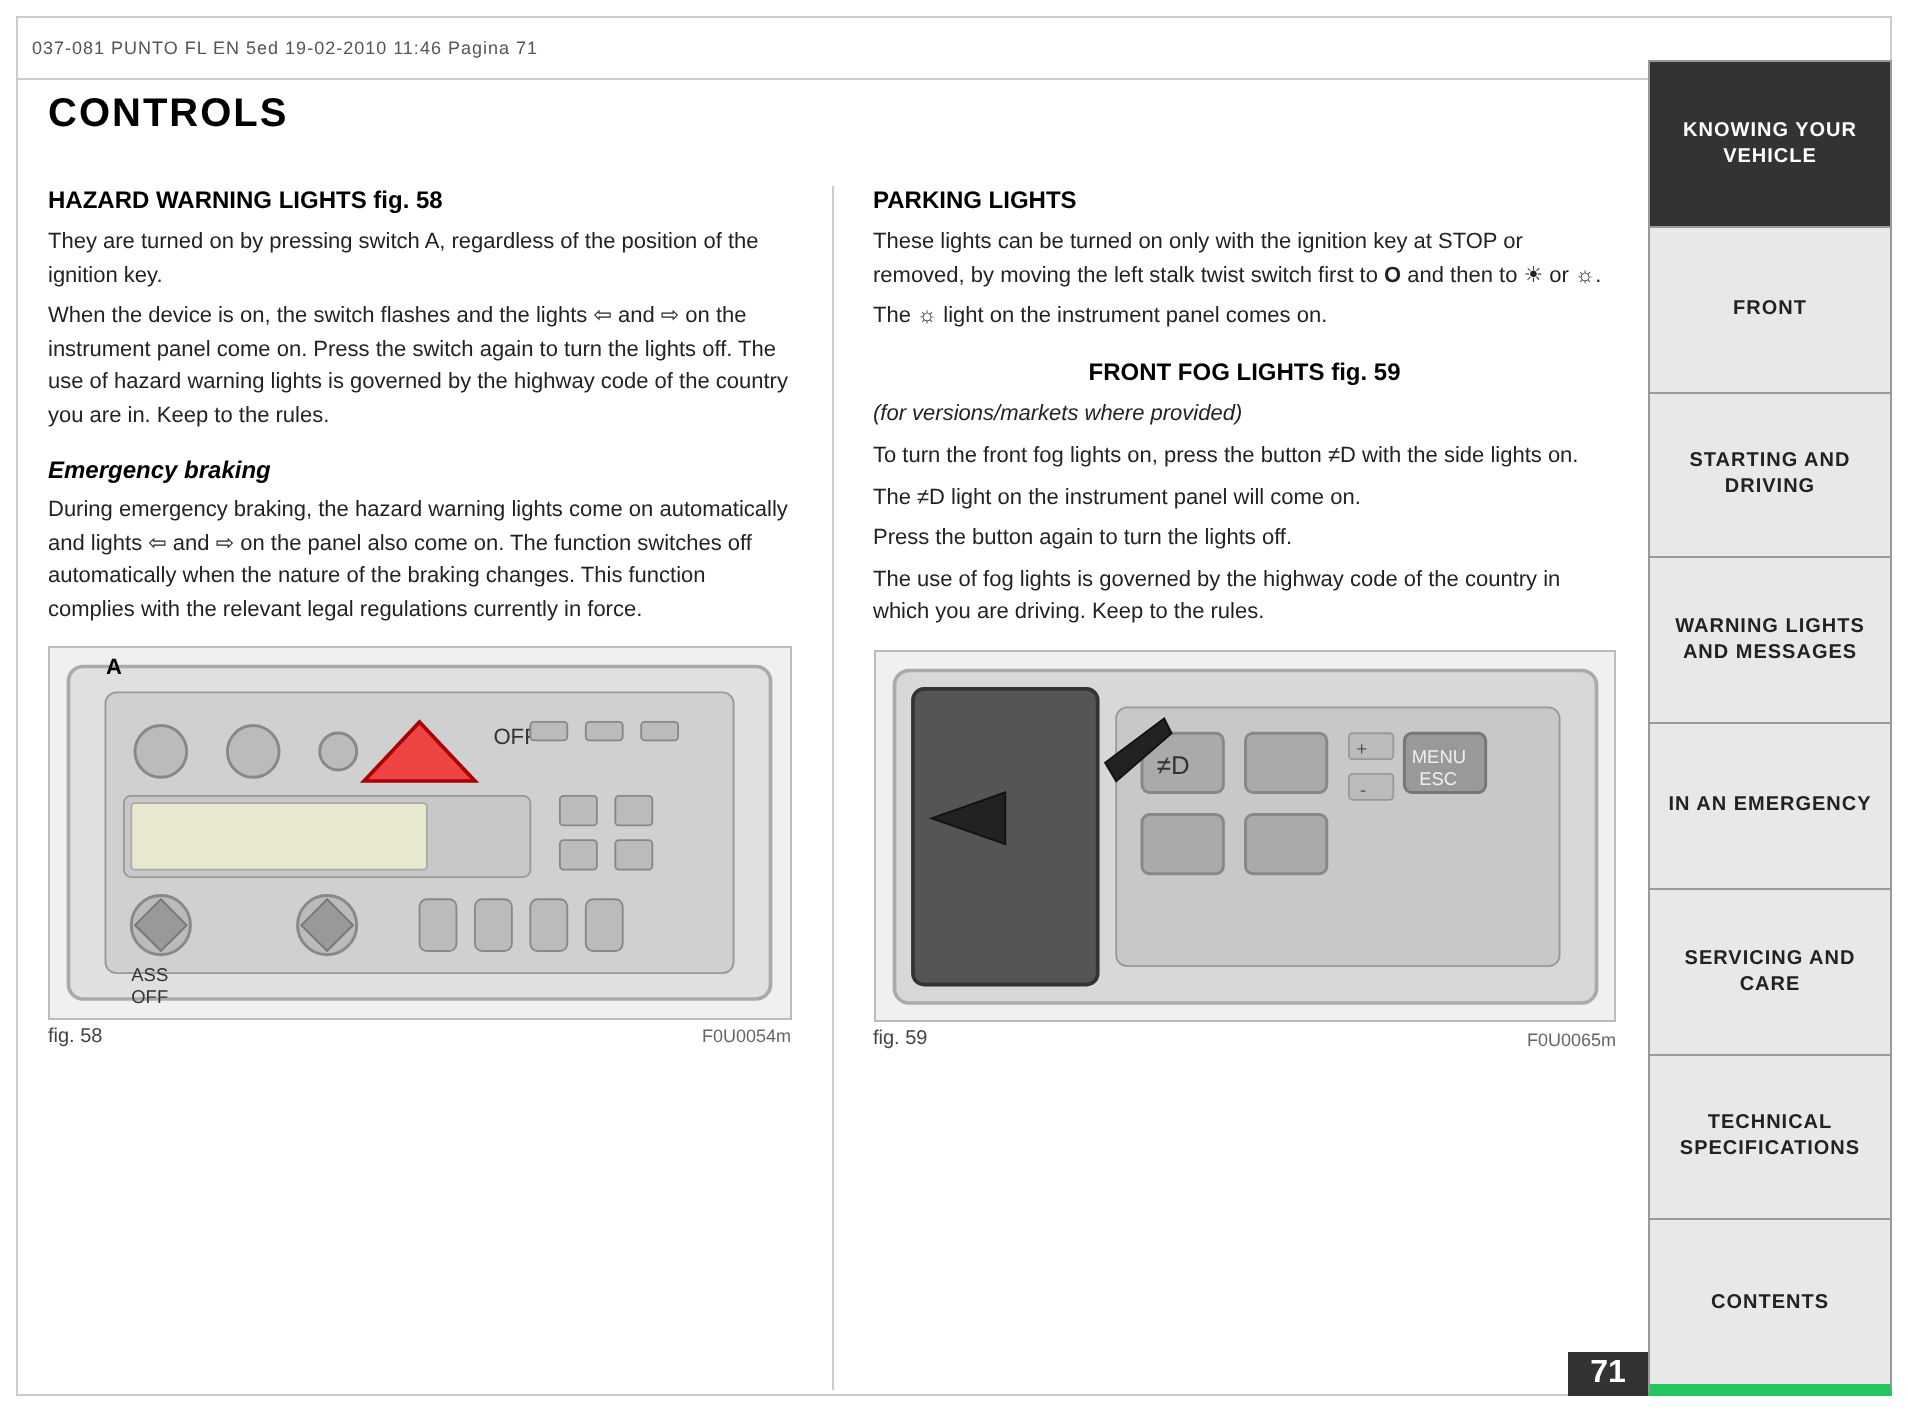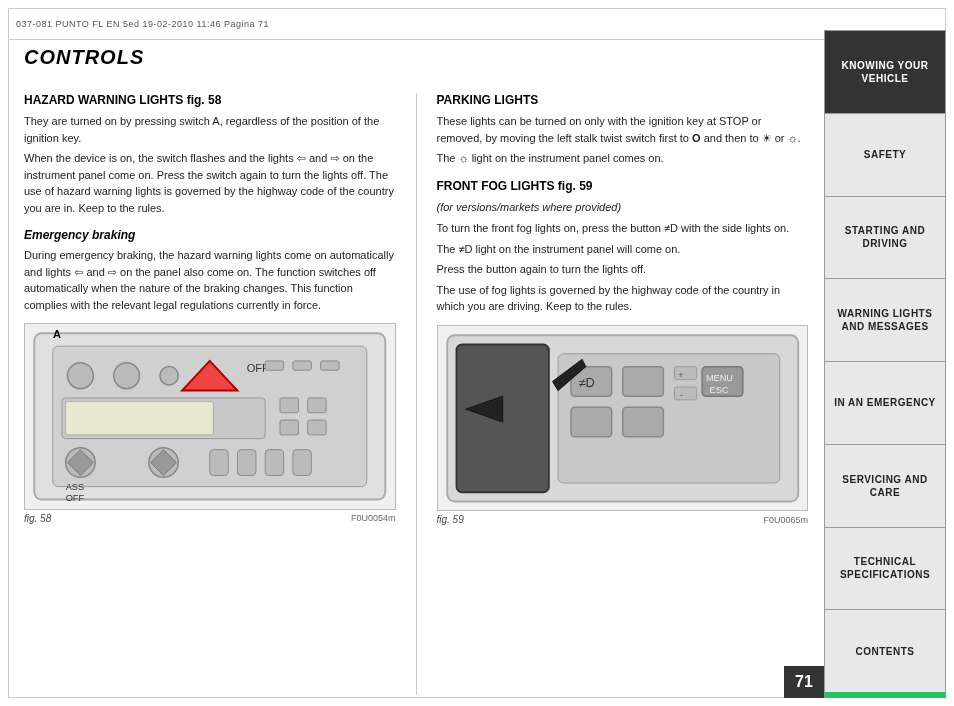--- a/index.html
+++ b/index.html
@@ -86,38 +86,37 @@
       background: #333;
       color: #fff;
     }
 
     
     .page-number-area {
       position: absolute;
       bottom: 8px;
       right: 130px;
       width: 40px;
-      height: 32px;
+      height: 22px;
       background: #333;
       display: flex;
       align-items: center;
       justify-content: center;
       color: #fff;
       font-size: 16px;
       font-weight: bold;
     }
 
     
     .controls-title {
       font-size: 20px;
       font-weight: bold;
       letter-spacing: 1px;
       margin-bottom: 16px;
       color: #000;
-      font-style: italic;
     }
 
     
     .two-col {
       display: flex;
       gap: 20px;
       height: calc(100% - 40px);
       margin-top: 24px;
     }
 
@@ -171,21 +170,20 @@
 
     .figure-caption-row {
       display: flex;
       justify-content: space-between;
       align-items: center;
       margin-top: 3px;
     }
     .figure-caption {
       font-size: 10px;
       color: #444;
-      font-style: italic;
     }
     .figure-code {
       font-size: 9px;
       color: #666;
     }
 
     
     .fig-svg {
       width: 100%;
       height: 100%;
@@ -212,21 +210,21 @@
 <body>
 
 <div class="page-border"></div>
 <div class="header-strip">
   <span class="header-text">037-081 PUNTO FL EN 5ed  19-02-2010  11:46  Pagina 71</span>
 </div>
 
 <div class="right-sidebar">
 
 <div class="sidebar-item active">KNOWING YOUR VEHICLE</div>
-    <div class="sidebar-item">SAFETY</div>
+    <div class="sidebar-item">FRONT</div>
     <div class="sidebar-item">STARTING AND DRIVING</div>
     <div class="sidebar-item">WARNING LIGHTS AND MESSAGES</div>
     <div class="sidebar-item">IN AN EMERGENCY</div>
     <div class="sidebar-item">SERVICING AND CARE</div>
     <div class="sidebar-item">TECHNICAL SPECIFICATIONS</div>
     <div class="sidebar-item">CONTENTS</div>
   </div>
 
 <div class="page-number-area">71</div>
 
@@ -290,21 +288,21 @@
       </div>
     </div>
 
     <div class="col-divider"></div>
 
     <div class="col-right">
       <div class="section-heading">PARKING LIGHTS</div>
       <p>These lights can be turned on only with the ignition key at STOP or removed, by moving the left stalk twist switch first to <strong>O</strong> and then to ☀ or ☼.</p>
       <p>The ☼ light on the instrument panel comes on.</p>
 
-      <div class="section-heading" style="margin-top:12px;">FRONT FOG LIGHTS fig. 59</div>
+      <div class="section-heading" style="margin-top:12px;text-align:center;">FRONT FOG LIGHTS fig. 59</div>
       <p style="font-style:italic; font-size:11px; margin-bottom:5px;">(for versions/markets where provided)</p>
       <p>To turn the front fog lights on, press the button ≠D with the side lights on.</p>
       <p>The ≠D light on the instrument panel will come on.</p>
       <p>Press the button again to turn the lights off.</p>
       <p>The use of fog lights is governed by the highway code of the country in which you are driving.  Keep to the rules.</p>
 
       <div class="figure-container" style="margin-top:10px;">
         <div class="figure-box">
           <svg class="fig-svg" viewBox="0 0 200 100" xmlns="http://www.w3.org/2000/svg">
 

